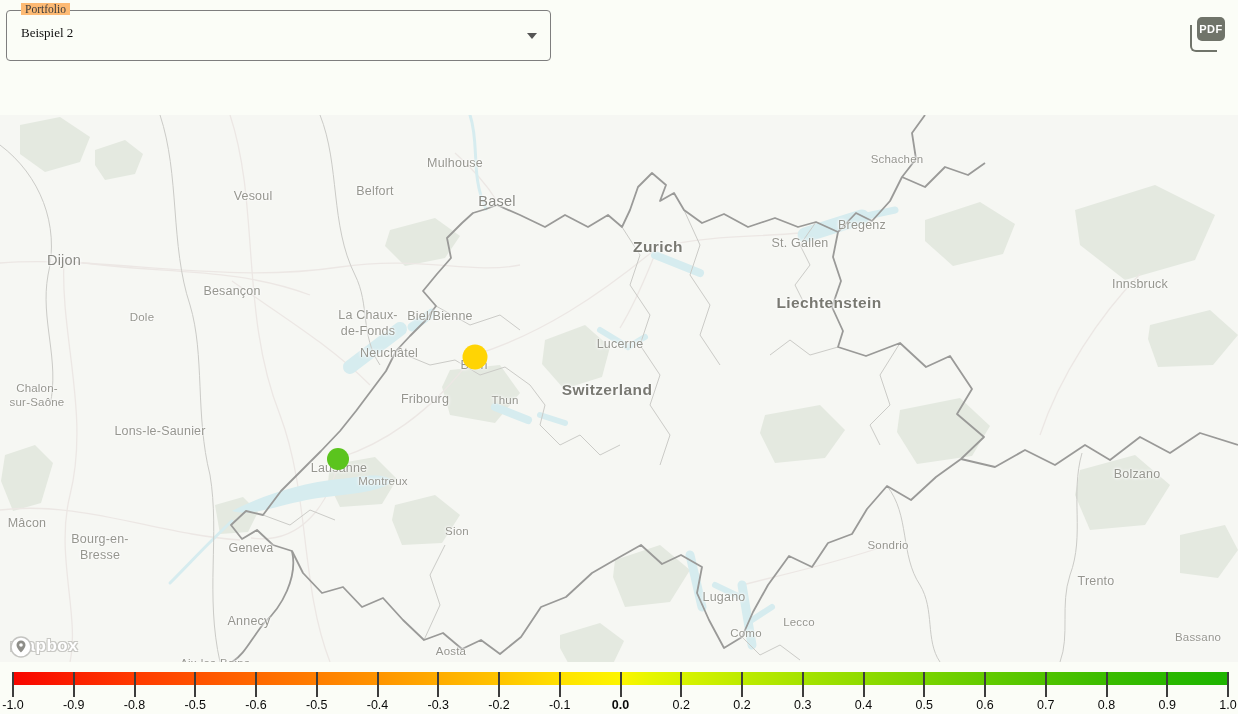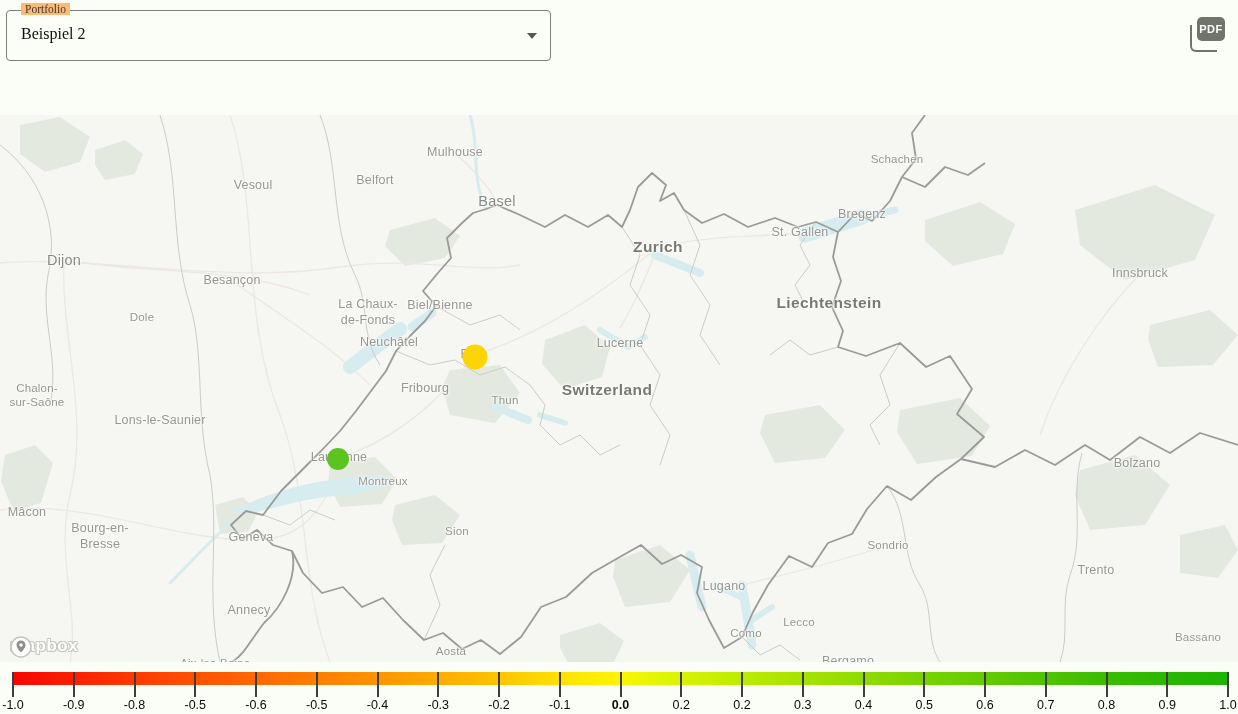--- a/index.html
+++ b/index.html
@@ -5,38 +5,38 @@
   html,body{margin:0;padding:0;}
   body{font-family:"Liberation Sans",sans-serif;background:#FBFDF7;}
   .page{position:relative;width:1238px;height:714px;background:#FBFDF7;overflow:hidden;}
 
   
   .portfolio-field{position:absolute;left:6px;top:10px;width:545px;height:51px;
     border:1px solid #7E7E7E;border-radius:4px;box-sizing:border-box;cursor:pointer;background:transparent;}
   .field-label{position:absolute;left:14px;top:-8px;padding:0 4px;background:#fdba74;
     font-family:"Liberation Serif",serif;font-size:11.5px;color:#3a3a3a;}
   .field-value{position:absolute;left:14px;top:14px;font-family:"Liberation Serif",serif;
-    font-size:16px;color:#111;}
+    font-size:13px;color:#111;}
   .dropdown-arrow{position:absolute;right:13px;top:22px;width:0;height:0;
     border-left:5.5px solid transparent;border-right:5.5px solid transparent;border-top:6px solid #555;}
 
   .pdf-btn{position:absolute;right:13px;top:17px;width:37px;height:38px;background:none;border:none;cursor:pointer;padding:0;}
   .pdf-fold{position:absolute;left:2px;top:8px;width:25px;height:25px;
     border-left:2.5px solid #70746A;border-bottom:2.5px solid #70746A;border-bottom-left-radius:6px;}
   .pdf-badge{position:absolute;right:0;top:0;width:28px;height:24px;background:#70746A;border-radius:5px;
     color:#fff;font-weight:bold;font-size:11px;display:flex;align-items:center;justify-content:center;letter-spacing:.5px;}
 
   
   .map{position:absolute;left:0;top:115px;width:1238px;height:547px;overflow:hidden;background:#F6F7F3;}
   .map svg{position:absolute;left:0;top:0;}
   .map-label{position:absolute;transform:translate(-50%,-50%);color:#96968F;z-index:2;
     text-shadow:0 0 2px #fff,0 0 3px #fff,0 0 4px #fff;white-space:pre;text-align:center;
     line-height:1.25;font-size:12.5px;letter-spacing:.2px;}
   .sz-s{font-size:11.5px;}
-  .sz-m{font-size:12.5px;}
+  .sz-m{font-size:12.5px;margin-top:11px;}
   .sz-l{font-size:14.5px;color:#8A8A84;}
   .sz-xl{font-size:15.5px;font-weight:bold;color:#797972;letter-spacing:.4px;}
   .marker{position:absolute;border-radius:50%;transform:translate(-50%,-50%);z-index:5;cursor:pointer;}
 
   .mapbox-logo{position:absolute;left:10px;bottom:6px;display:flex;align-items:center;gap:4px;z-index:6;cursor:pointer;}
   .logo-text{color:#fff;font-weight:bold;font-size:17px;letter-spacing:.5px;
     text-shadow:-1px -1px 0 #c8c8c4,1px -1px 0 #c8c8c4,-1px 1px 0 #c8c8c4,1px 1px 0 #c8c8c4;}
   .attribution{position:absolute;right:9px;bottom:2px;font-size:12.5px;color:#5A5E63;z-index:6;}
   .attribution a{color:#3F444A;font-weight:bold;text-decoration:none;margin-left:6px;cursor:pointer;}
 
@@ -167,21 +167,21 @@
         <span class="map-label sz-m" style="left: 800px; top: 118px;">St. Gallen</span>
         <span class="map-label sz-xl" style="left: 658px; top: 132px;">Zurich</span>
         <span class="map-label sz-l" style="left: 64px; top: 145px;">Dijon</span>
         <span class="map-label sz-m" style="left: 232px; top: 166px;">Besançon</span>
         <span class="map-label sz-s" style="left: 142px; top: 202px;">Dole</span>
         <span class="map-label sz-m" style="left: 368px; top: 198px;">La Chaux-
 de-Fonds</span>
         <span class="map-label sz-m" style="left: 440px; top: 191px;">Biel/Bienne</span>
         <span class="map-label sz-m" style="left: 389px; top: 228px;">Neuchâtel</span>
         <span class="map-label sz-m" style="left: 474px; top: 240px;">Bern</span>
-        <span class="map-label sz-m" style="left: 620px; top: 229px; text-align: right;">Lucerne</span>
+        <span class="map-label sz-m" style="left: 620px; top: 219px; text-align: right;">Lucerne</span>
         <span class="map-label sz-xl" style="left: 829px; top: 188px;">Liechtenstein</span>
         <span class="map-label sz-m" style="left: 1140px; top: 159px;">Innsbruck</span>
         <span class="map-label sz-m" style="left: 425px; top: 274px;">Fribourg</span>
         <span class="map-label sz-xl" style="left: 607px; top: 275px;">Switzerland</span>
         <span class="map-label sz-s" style="left: 505px; top: 285px;">Thun</span>
         <span class="map-label sz-s" style="left: 37px; top: 280px;">Chalon-
 sur-Saône</span>
         <span class="map-label sz-m" style="left: 160px; top: 306px;">Lons-le-Saunier</span>
         <span class="map-label sz-m" style="left: 339px; top: 343px;">Lausanne</span>
         <span class="map-label sz-s" style="left: 383px; top: 366px;">Montreux</span>

